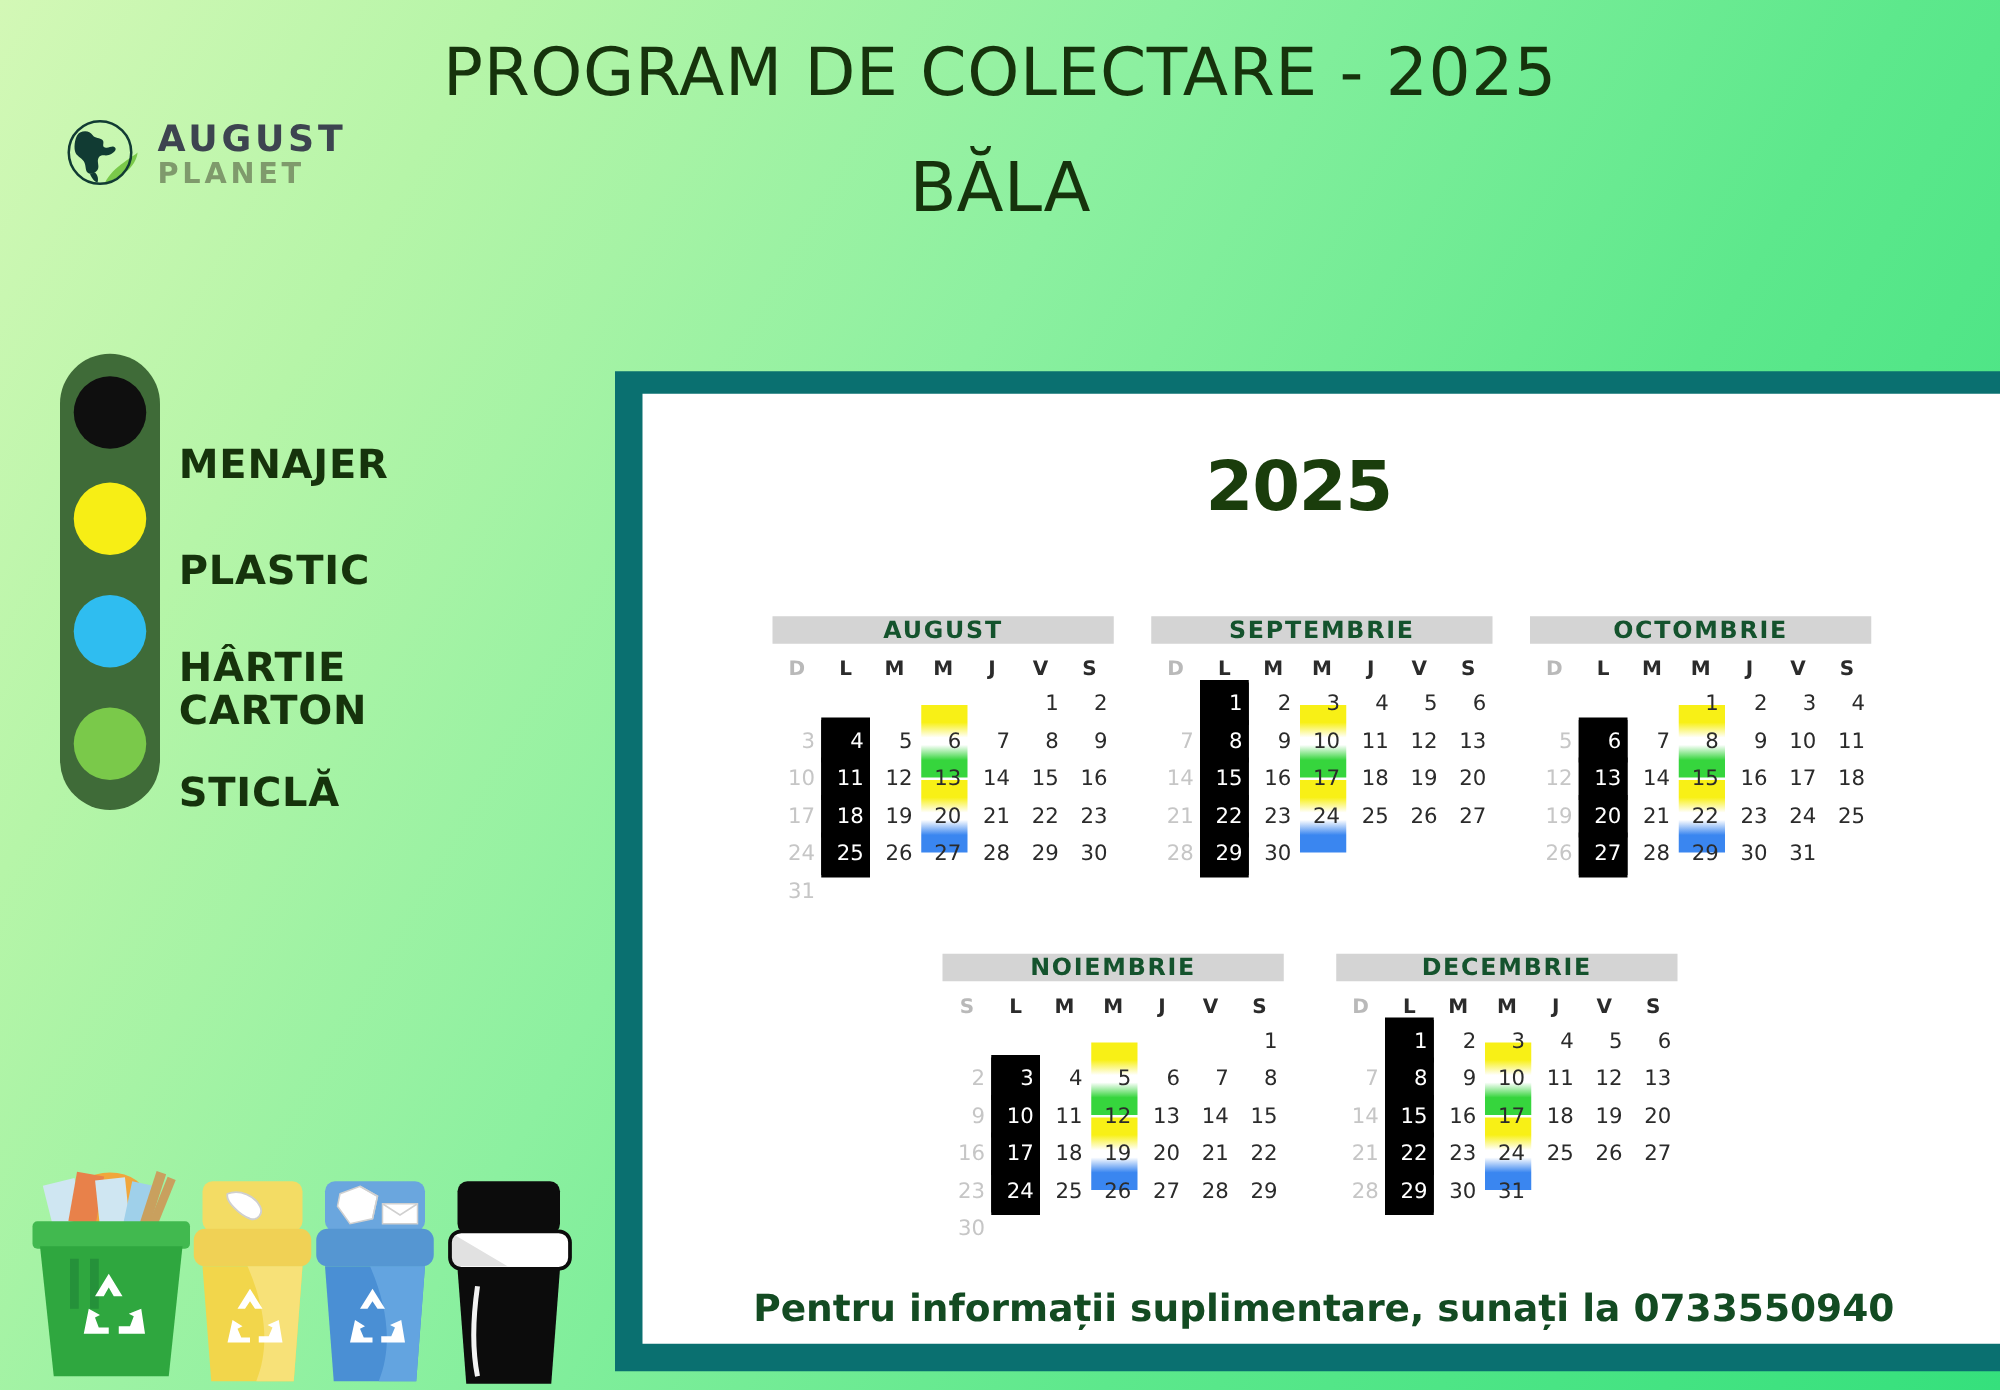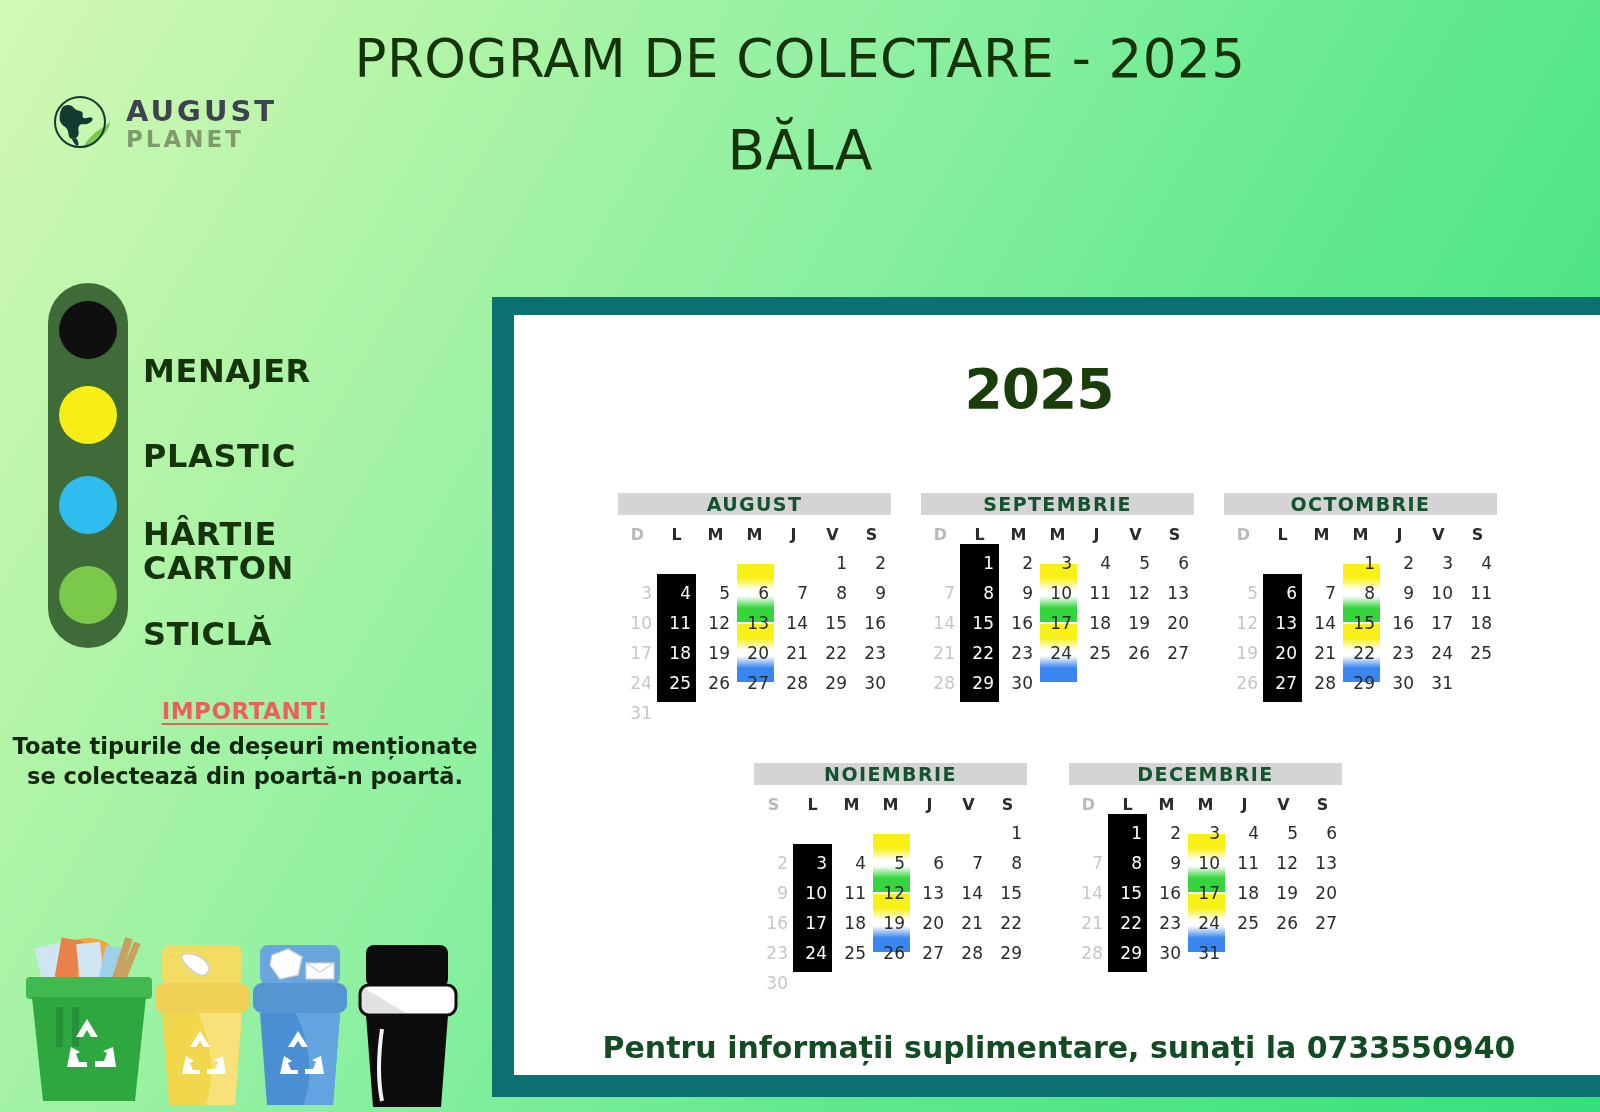--- a/index.html
+++ b/index.html
@@ -159,27 +159,20 @@
 
     <div class="legend-row" style="top:27px;">MENAJER</div>
     <div class="legend-row" style="top:112px;">PLASTIC</div>
     <div class="legend-row" style="top:190px;">
       <div>HÂRTIE</div>
       <div>CARTON</div>
     </div>
     <div class="legend-row" style="top:290px;">STICLĂ</div>
   </div>
 
-  <div class="important">
-    <div class="important-title">IMPORTANT!</div>
-    <div class="important-body">
-      <div>Toate tipurile de deșeuri menționate</div>
-      <div>se colectează din poartă-n poartă.</div>
-    </div>
-  </div>
 
   <div class="bins">
     <svg viewBox="0 0 470 215" width="470" height="215">
 
       <g>
         <ellipse cx="78" cy="63" rx="30" ry="22" fill="#f0a63c"></ellipse>
         <rect x="28" y="48" width="26" height="34" transform="rotate(-14 41 65)" fill="#cfe6f2"></rect>
         <rect x="48" y="42" width="22" height="40" transform="rotate(10 59 62)" fill="#e8814a"></rect>
         <rect x="68" y="46" width="24" height="38" transform="rotate(-6 80 65)" fill="#cfe6f2"></rect>
         <rect x="92" y="50" width="22" height="34" transform="rotate(12 103 67)" fill="#9fd0ea"></rect>

